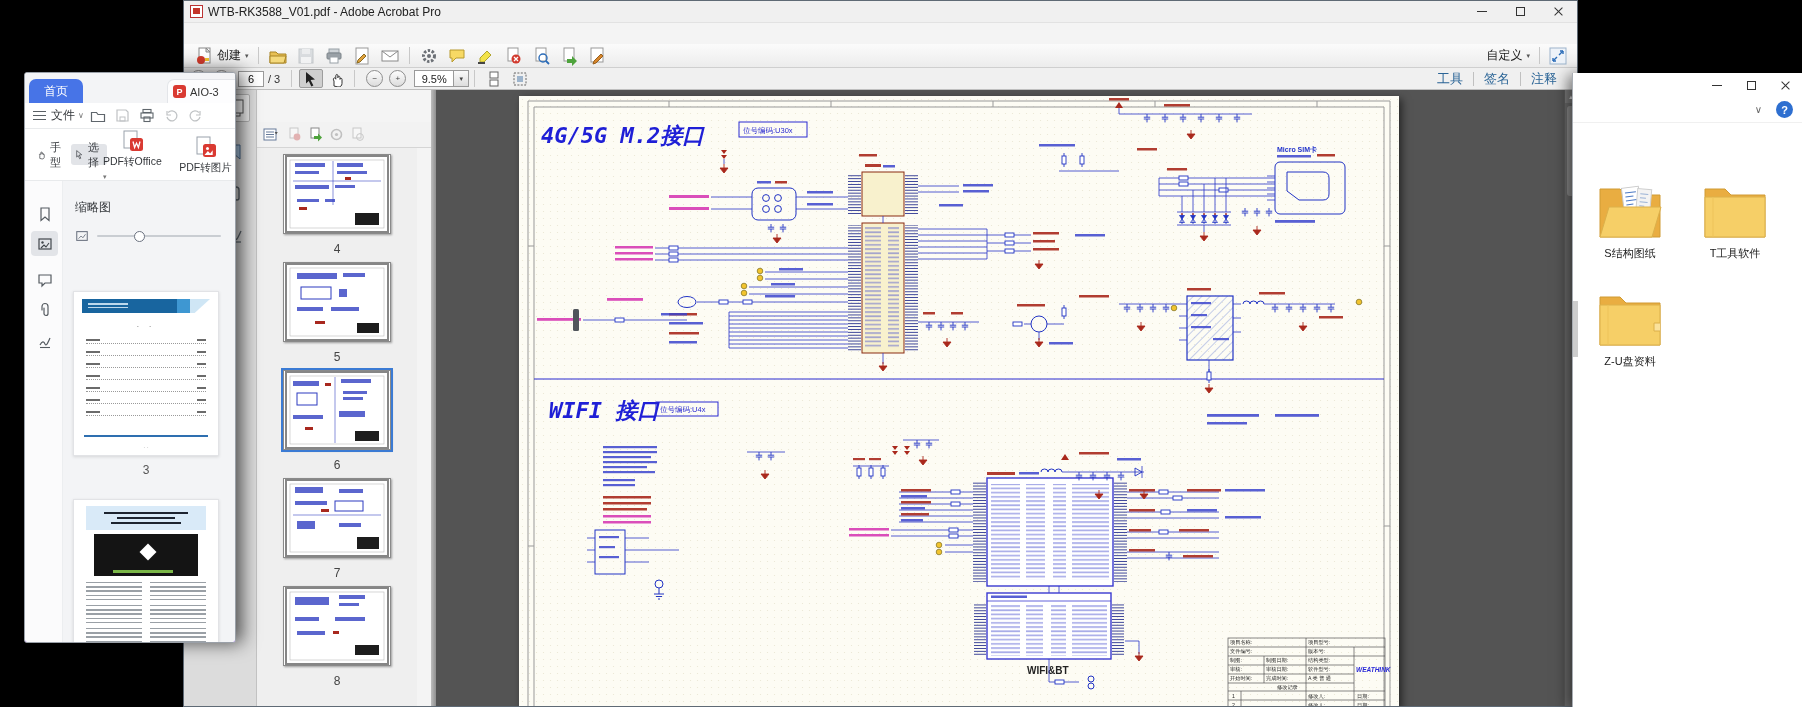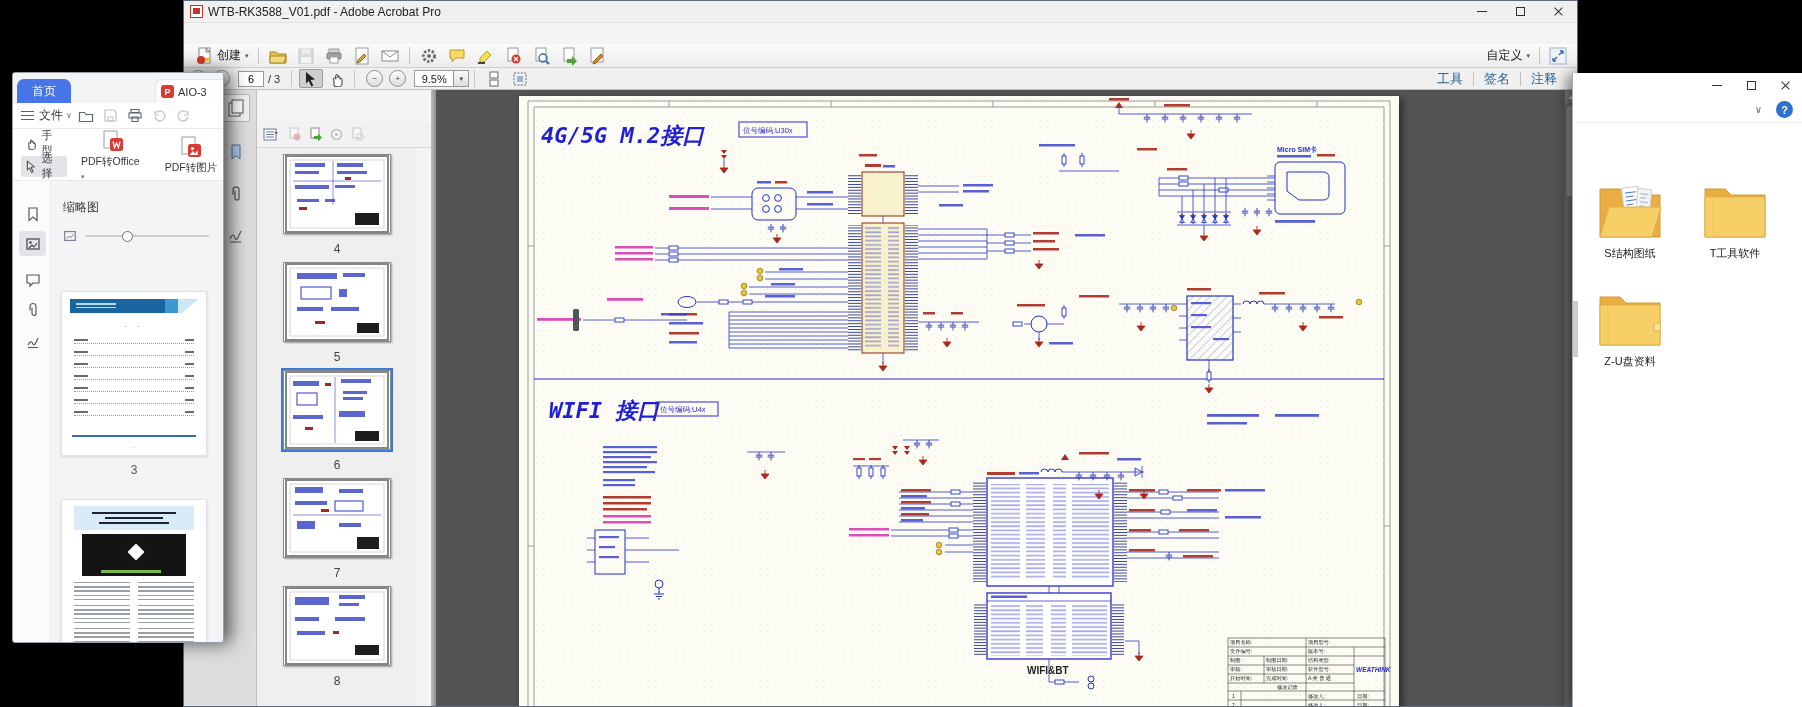--- a/index.html
+++ b/index.html
@@ -78,33 +78,33 @@
   .sr{fill:#a9281c;opacity:.9;}
   .sp{fill:#d63bb4;opacity:.9;}
   .frame{stroke:#999;stroke-width:1;fill:none;}
   .cadtitle{font-family:"DejaVu Sans Mono",monospace;font-weight:bold;font-style:italic;fill:#1f1fd6;}
   .badge{stroke:#2a2ad0;fill:none;stroke-width:1;}
   .badgetxt{font-size:7.5px;fill:#2a2ad0;font-family:"Liberation Sans",sans-serif;}
   .tbl{stroke:#555;stroke-width:.7;fill:none;}
   .tbt{font-size:5.2px;fill:#222;font-family:"Liberation Sans",sans-serif;}
 
   
-  .win-editor{position:absolute;left:12px;top:72px;width:212px;height:571px;background:#fff;z-index:30;
+  .win-editor{position:absolute;left:24px;top:72px;width:212px;height:571px;background:#fff;z-index:30;
               box-shadow:6px 0 18px rgba(0,0,0,.65);border:1px solid #9aa0a8;border-radius:3px;overflow:hidden;}
   .ed-tabbar{position:absolute;left:0;top:0;right:0;height:30px;background:#f3f4f6;display:flex;align-items:flex-end;}
   .ed-tab-home{width:54px;height:24px;background:#4774e7;color:#fff;font-size:12px;display:flex;align-items:center;justify-content:center;border-radius:7px 7px 0 0;margin-left:4px;}
   .ed-tab-doc{position:absolute;left:142px;bottom:0;width:80px;height:24px;background:#fdfdfe;border-radius:7px 7px 0 0;display:flex;align-items:center;font-size:11px;color:#333;padding-left:5px;border:1px solid #e3e5e9;border-bottom:none;}
   .ed-docicon{width:13px;height:13px;background:#d93a32;border-radius:3px;color:#fff;font-size:9px;font-weight:bold;display:flex;align-items:center;justify-content:center;margin-right:4px;flex:none;}
   .ed-menurow{position:absolute;left:0;top:30px;right:0;height:26px;border-bottom:1px solid #e8eaec;display:flex;align-items:center;font-size:12px;color:#35383c;}
   .ham{width:13px;height:9px;border-top:1.5px solid #5a6065;border-bottom:1.5px solid #5a6065;position:relative;margin:0 5px 0 8px;}
   .ham::after{content:"";position:absolute;left:0;top:2.6px;width:100%;height:1.5px;background:#5a6065;}
   .ed-chev{font-size:8px;color:#777;margin:0 6px 0 3px;}
   .ed-mi{margin-right:9px;display:flex;align-items:center;}
   .ed-toolrow{position:absolute;left:0;top:56px;right:0;height:52px;border-bottom:1px solid #e8eaec;display:flex;align-items:center;}
-  .ed-smallcol{display:flex;flex-direction:column;gap:2px;margin-left:8px;width:56px;}
+  .ed-smallcol{display:flex;flex-direction:row;gap:2px;margin-left:8px;width:56px;}
   .ed-sbtn{height:21px;display:flex;align-items:center;font-size:11px;color:#35383c;border-radius:3px;padding:0 4px;}
   .ed-sbtn.active{background:#e2e4e8;}
   .ed-sbtn svg{margin-right:4px;}
   .ed-bigbtn{display:flex;flex-direction:column;align-items:center;font-size:10.5px;color:#35383c;margin-left:14px;width:78px;}
   .ed-bigbtn svg{margin-bottom:2px;}
   .ed-body{position:absolute;left:0;top:108px;right:0;bottom:0;background:#6d28d9;}
   .ed-rail{position:absolute;left:0;top:0;width:38px;bottom:0;background:#fbfbfc;border-right:1px solid #eceef0;}
   .ed-ribtn{position:absolute;left:6px;width:27px;height:25px;display:flex;align-items:center;justify-content:center;border-radius:4px;}
   .ed-ribtn.active{background:#e2e4e8;}
   .ed-panel{position:absolute;left:38px;top:0;right:0;bottom:0;background:#f3f4f6;}

